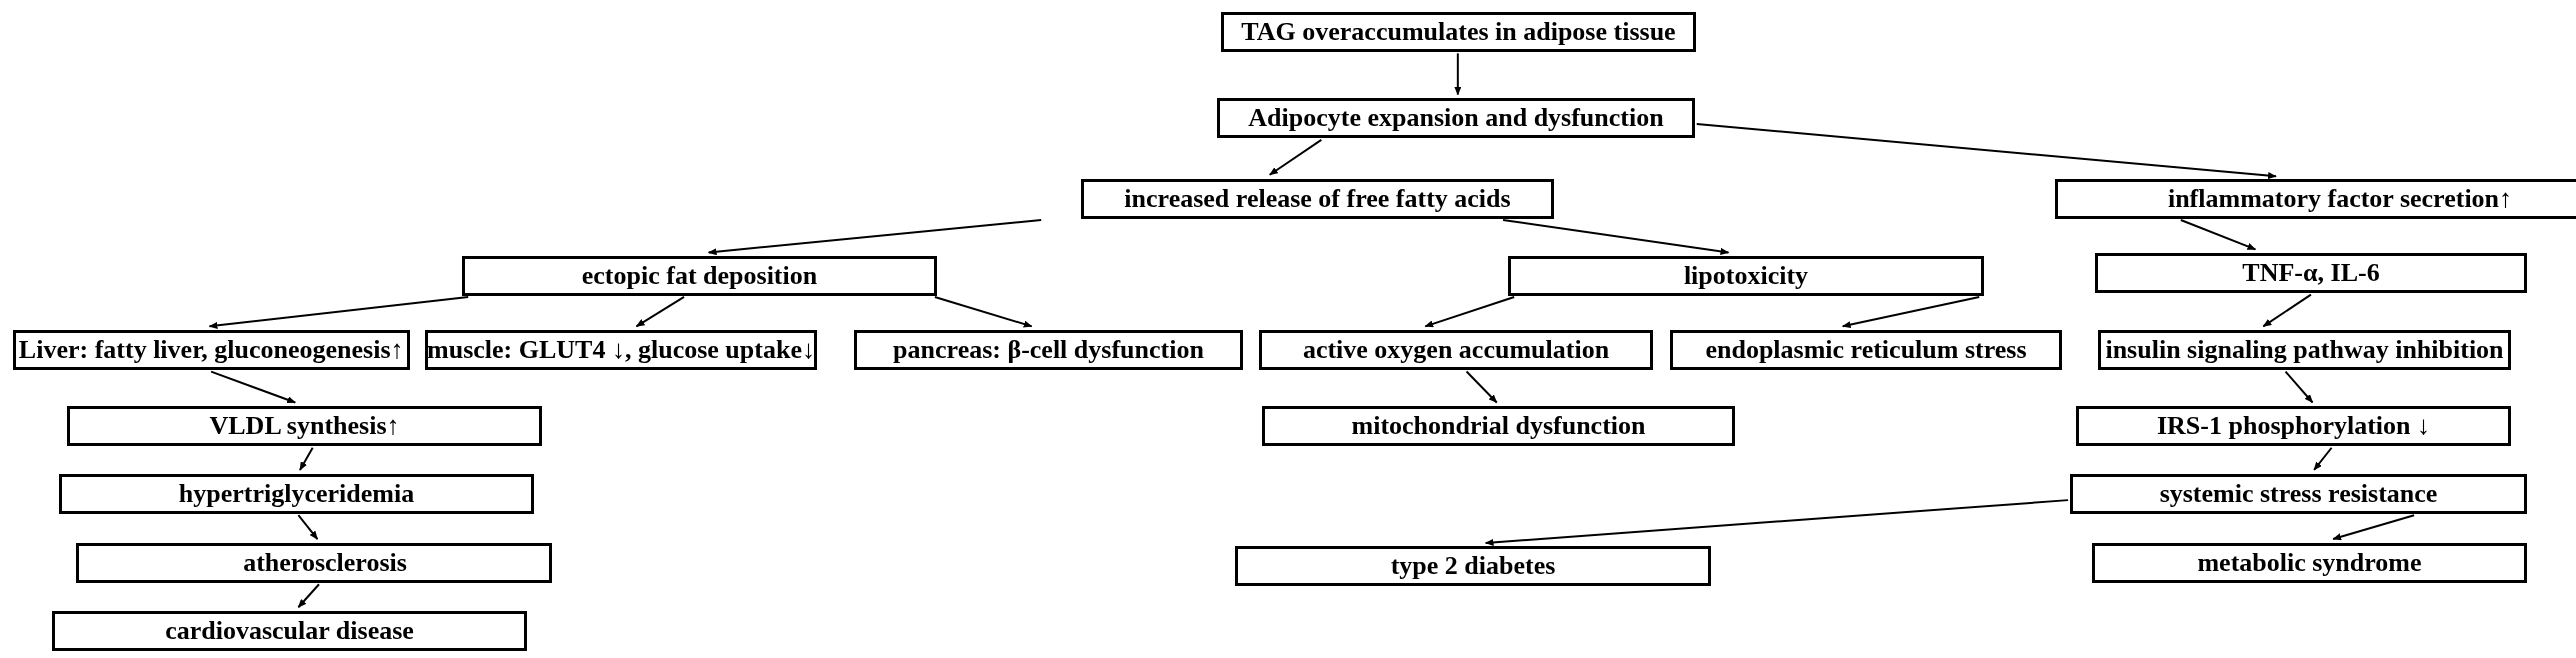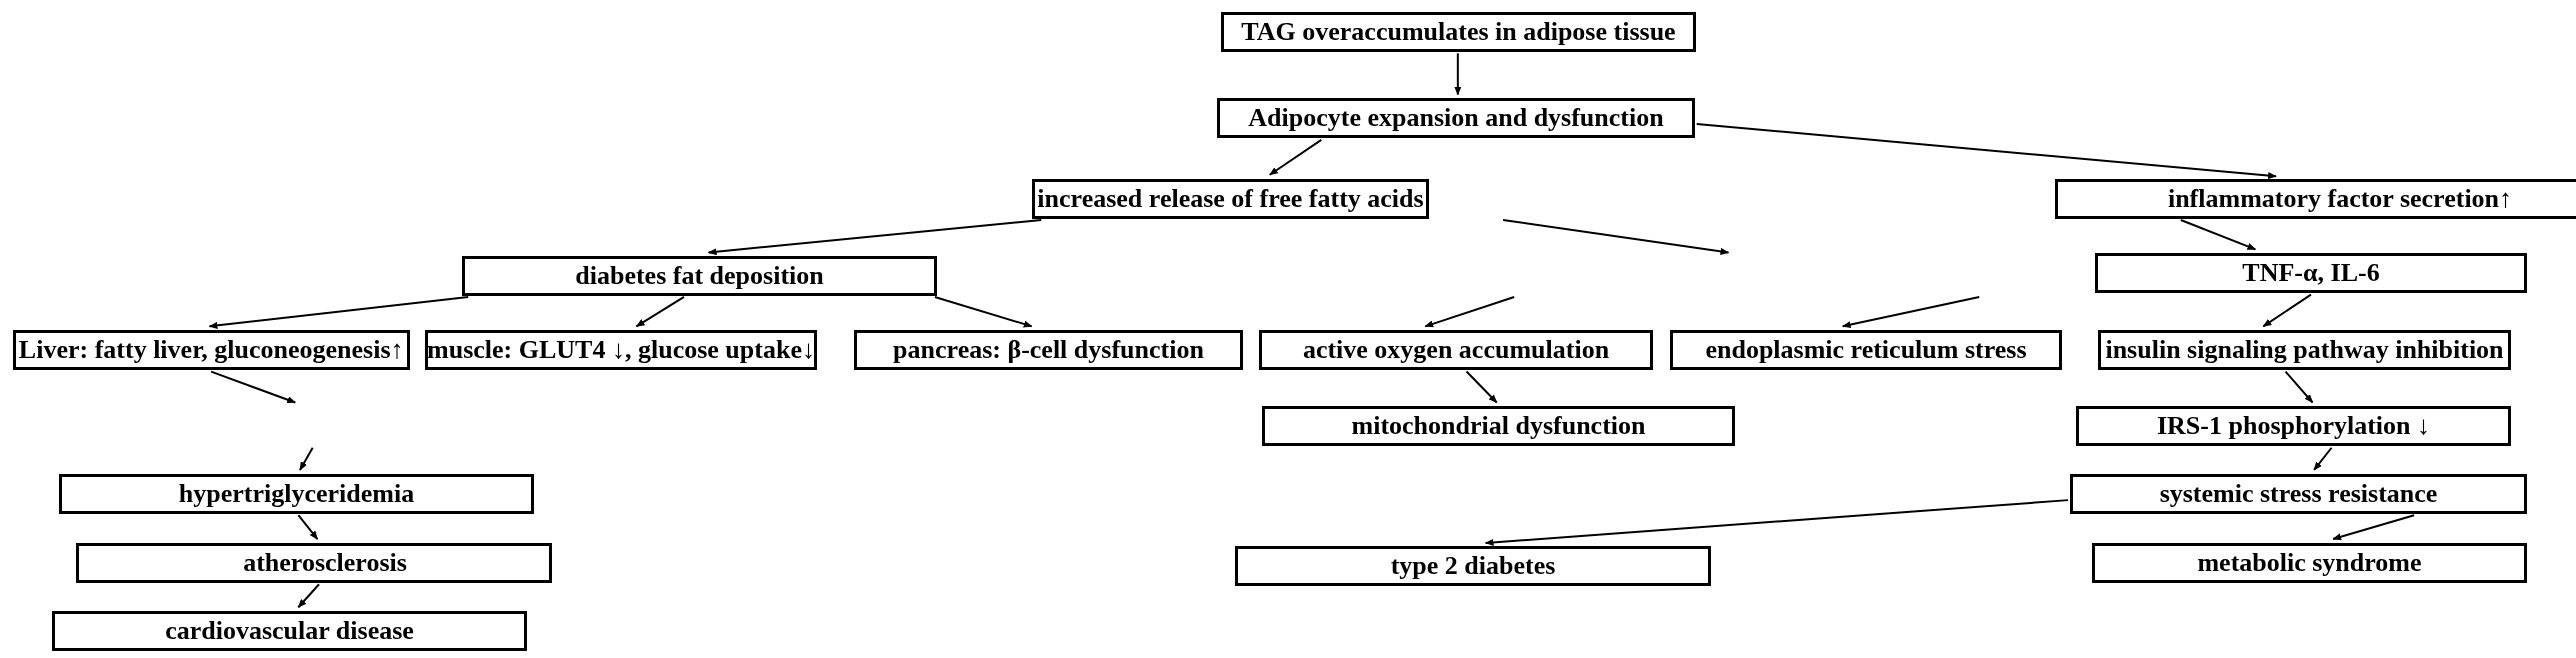--- a/index.html
+++ b/index.html
@@ -66,30 +66,32 @@
     <line x1="394" y1="564" x2="378" y2="592" marker-end="url(#ah)"></line>
     <line x1="2938" y1="564" x2="2916" y2="592" marker-end="url(#ah)"></line>
     <line x1="376" y1="649" x2="400" y2="679" marker-end="url(#ah)"></line>
     <line x1="2606" y1="630" x2="1872" y2="684" marker-end="url(#ah)"></line>
     <line x1="3042" y1="649" x2="2940" y2="679" marker-end="url(#ah)"></line>
     <line x1="402" y1="736" x2="376" y2="765" marker-end="url(#ah)"></line>
   </svg>
 
   <div class="node" style="left:1221px; top:12px;  width:475px; height:40px;">TAG overaccumulates in adipose tissue</div>
   <div class="node" style="left:1217px; top:98px; width:478px; height:40px;">Adipocyte expansion and dysfunction</div>
-  <div class="node" style="left:1032px; top:179px; width:397px; height:40px;">increased release of free fatty acids</div>
+  <div class="node" style="left:1081px; top:179px; width:473px; height:40px;">increased release of free fatty acids</div>
   <div class="node" style="left:2055px; top:179px; width:570px; height:40px;">inflammatory factor secretion↑</div>
-  <div class="node" style="left:462px;  top:256px; width:475px; height:40px;">diabetes fat deposition</div>
+  <div class="node" style="left:462px;  top:256px; width:475px; height:40px;">ectopic fat deposition</div>
+  <div class="node" style="left:1508px; top:256px; width:476px; height:40px;">lipotoxicity</div>
   <div class="node" style="left:2095px; top:253px; width:432px; height:40px;">TNF-α, IL-6</div>
   <div class="node" style="left:12.7px;   top:330px; width:397px; height:40px;">Liver: fatty liver, gluconeogenesis↑</div>
   <div class="node" style="left:425px;  top:330px; width:392px; height:40px;">muscle: GLUT4 ↓, glucose uptake↓</div>
   <div class="node" style="left:854px; top:330px; width:389px; height:40px;">pancreas: β-cell dysfunction</div>
   <div class="node" style="left:1259px; top:330px; width:394px; height:40px;">active oxygen accumulation</div>
   <div class="node" style="left:1670px; top:330px; width:392px; height:40px;">endoplasmic reticulum stress</div>
   <div class="node" style="left:2098px; top:330px; width:413px; height:40px;">insulin signaling pathway inhibition</div>
+  <div class="node" style="left:67px;   top:406px; width:475px; height:40px;">VLDL synthesis↑</div>
   <div class="node" style="left:1262px; top:406px; width:473px; height:40px;">mitochondrial dysfunction</div>
   <div class="node" style="left:2076px; top:406px; width:435px; height:40px;">IRS-1 phosphorylation ↓</div>
   <div class="node" style="left:59px;   top:474px; width:475px; height:40px;">hypertriglyceridemia</div>
   <div class="node" style="left:2070px; top:474px; width:457px; height:40px;">systemic stress resistance</div>
   <div class="node" style="left:76px;   top:543px; width:476px; height:40px;padding-left:22px;">atherosclerosis</div>
   <div class="node" style="left:1235px; top:546px; width:476px; height:40px;">type 2 diabetes</div>
   <div class="node" style="left:2092px; top:543px; width:435px; height:40px;">metabolic syndrome</div>
   <div class="node" style="left:52px;   top:611px; width:475px; height:40px;">cardiovascular disease</div>
 
 </div>

